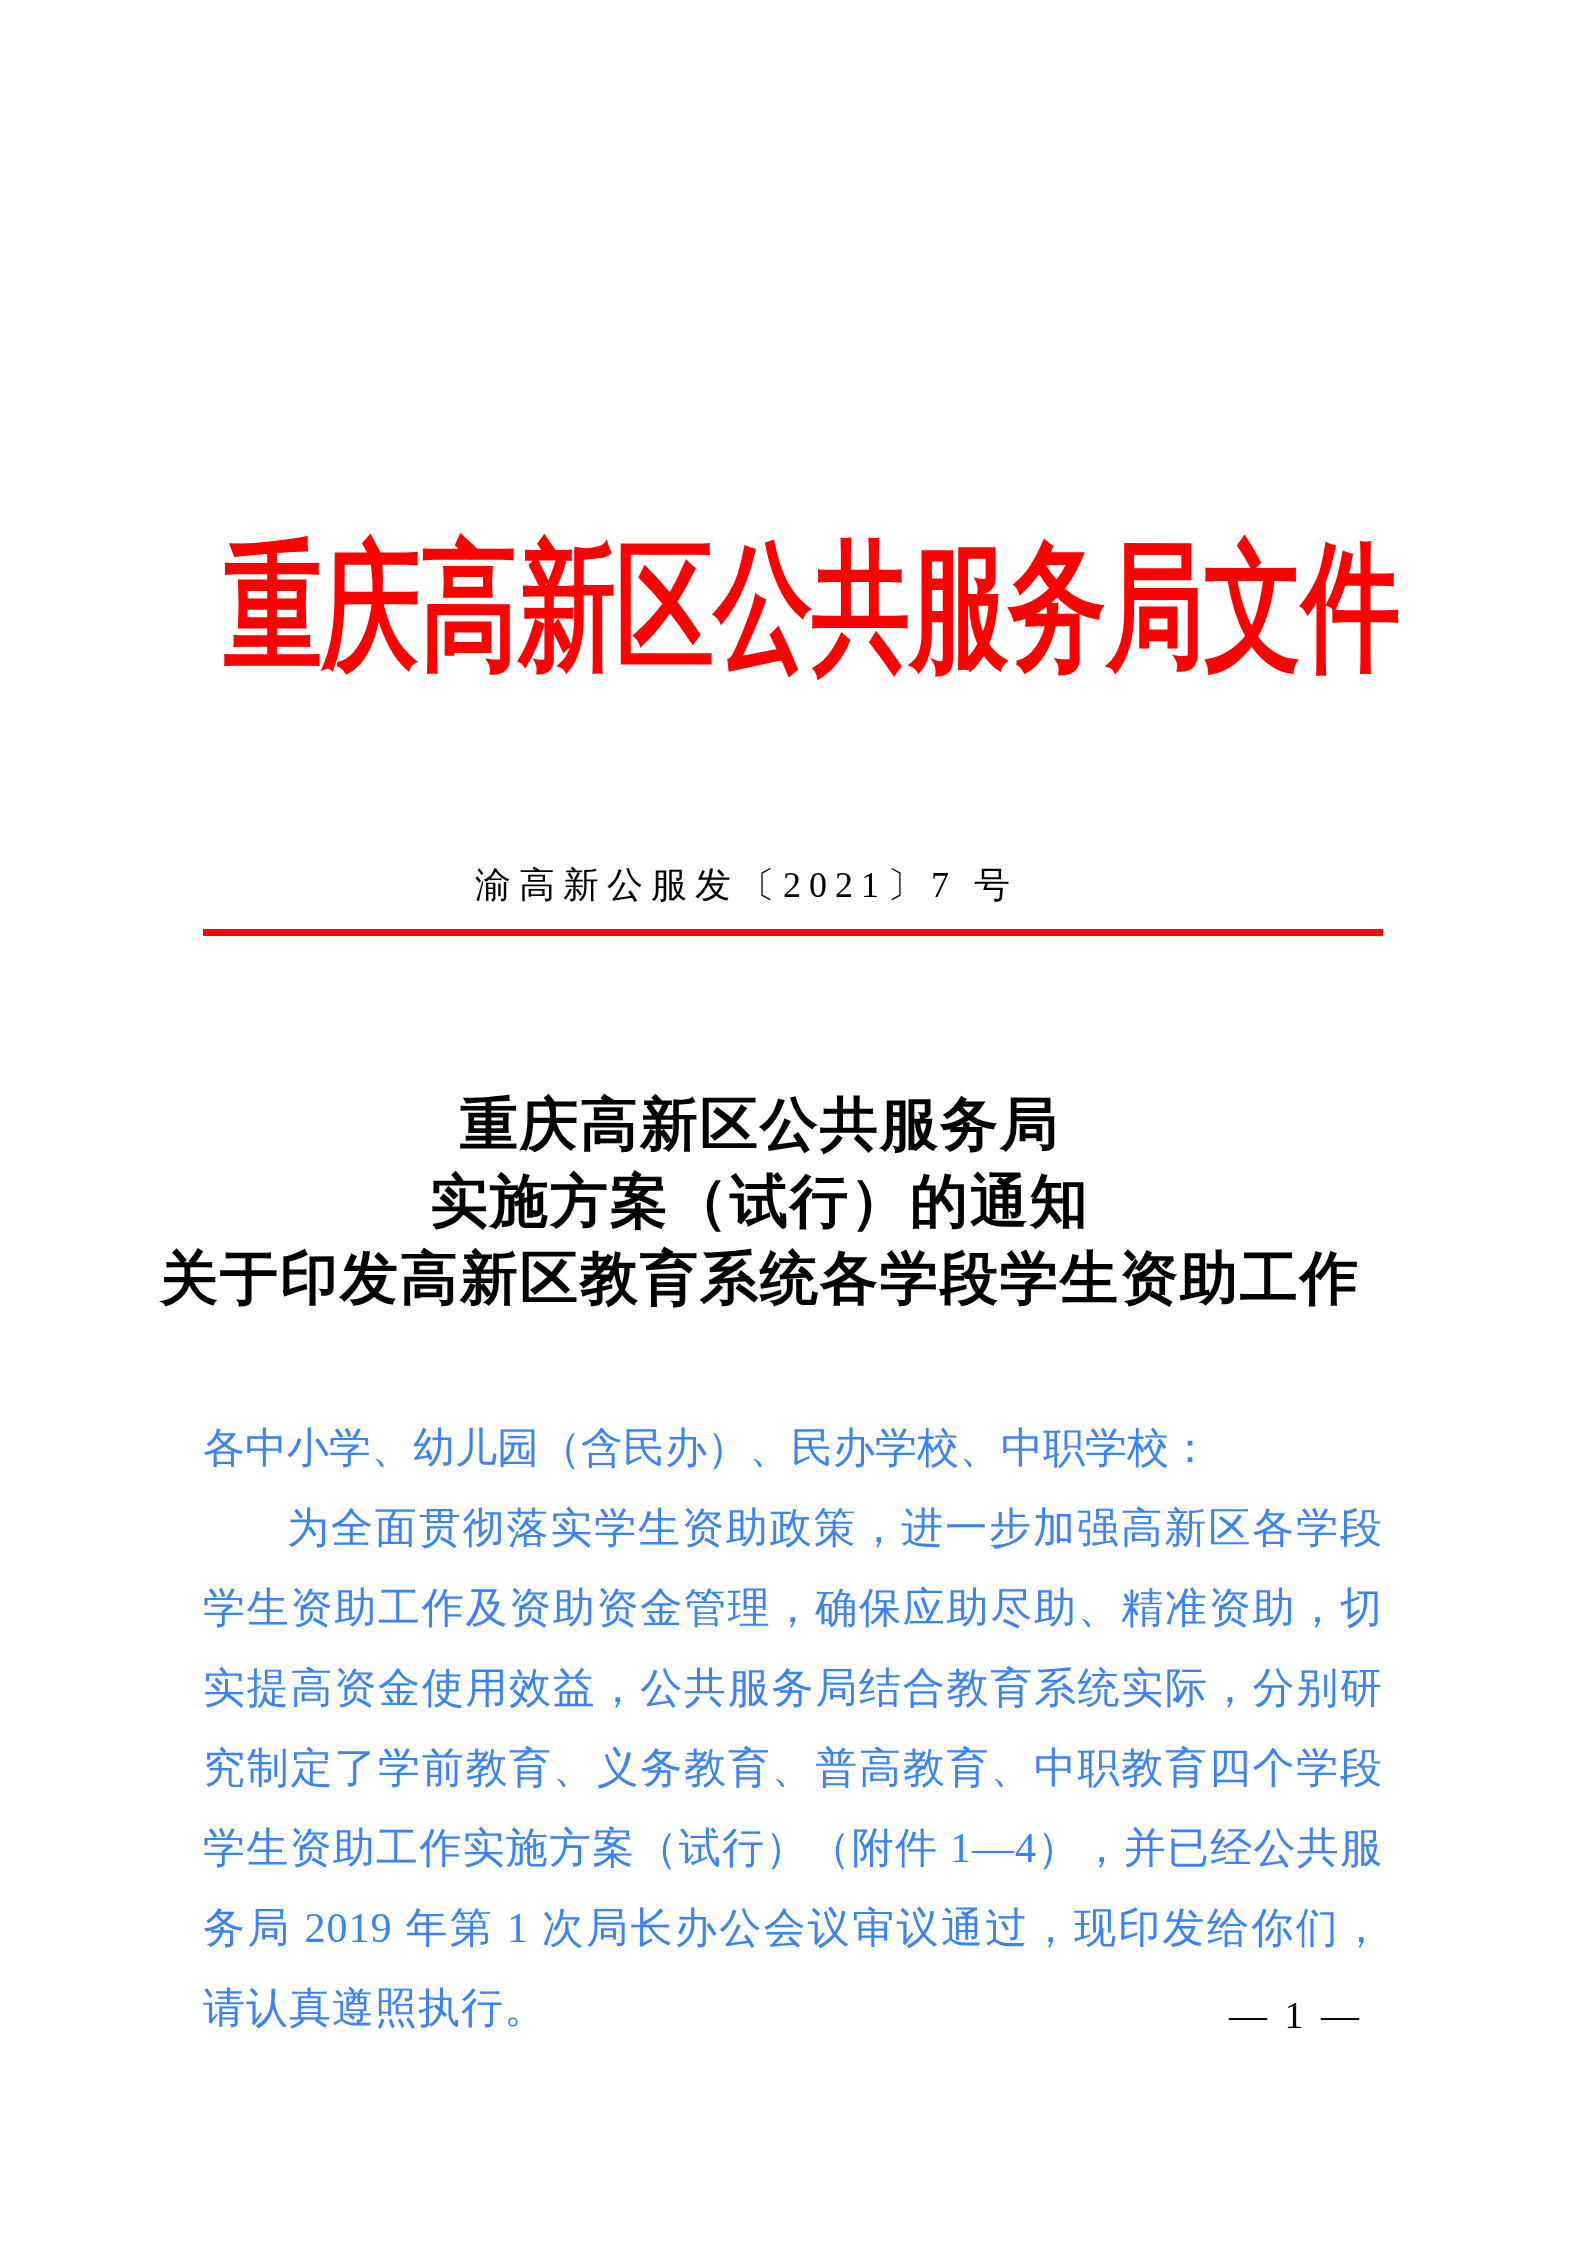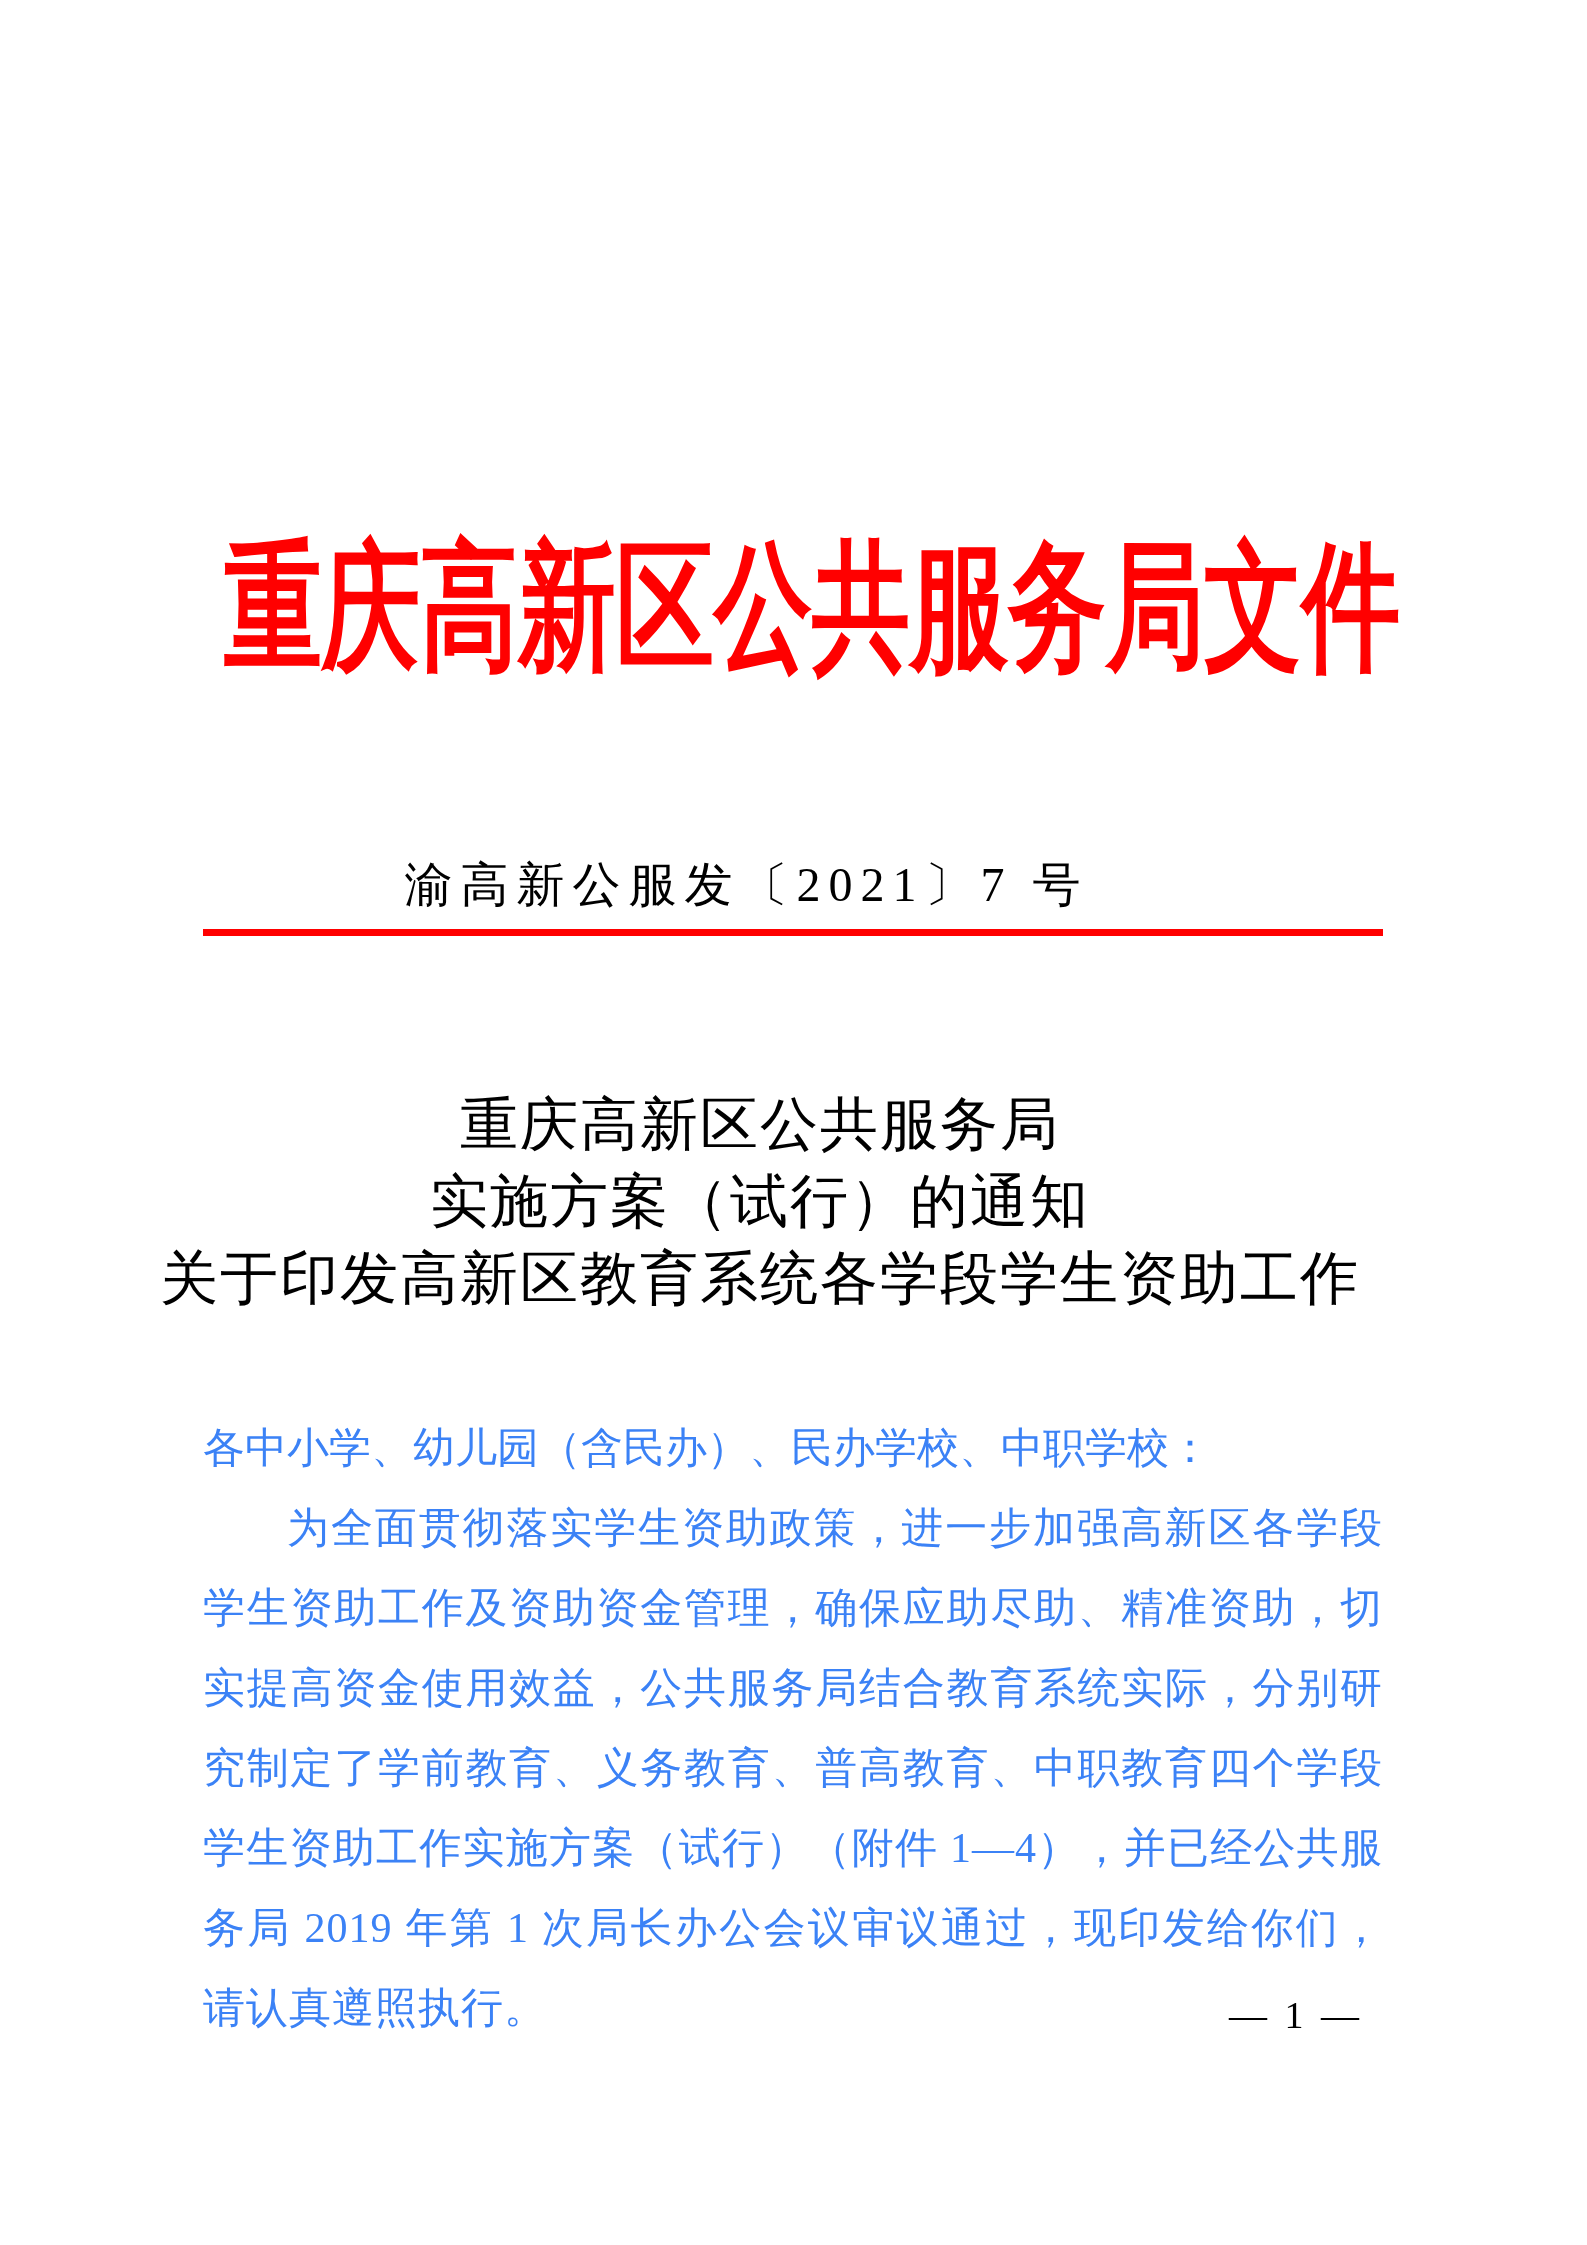--- a/index.html
+++ b/index.html
@@ -30,21 +30,21 @@
     transform: scaleX(0.70);
     transform-origin: 50% 50%;
     letter-spacing: 0;
   }
   .doc-number {
     position: absolute;
     left: 0;
     right: 0;
     top: 862px;
     text-align: center;
-    font-size: 48px;
+    font-size: 36px;
     line-height: 46px;
     letter-spacing: 8px;
     color: #000000;
     white-space: nowrap;
   }
   .red-rule {
     position: absolute;
     left: 203px;
     top: 929px;
     width: 1180px;
@@ -52,21 +52,21 @@
     background: #ff0000;
   }
   .notice-title {
     position: absolute;
     left: 0;
     right: 14px;
     top: 1086px;
     text-align: center;
     font-size: 58px;
     line-height: 77px;
-    font-weight: normal;
+    font-weight: bold;
     letter-spacing: 2px;
     color: #000000;
     margin-left: 41px;
   }
   .notice-title .title-line {
     display: block;
     white-space: nowrap;
   }
   .body-block {
     position: absolute;

